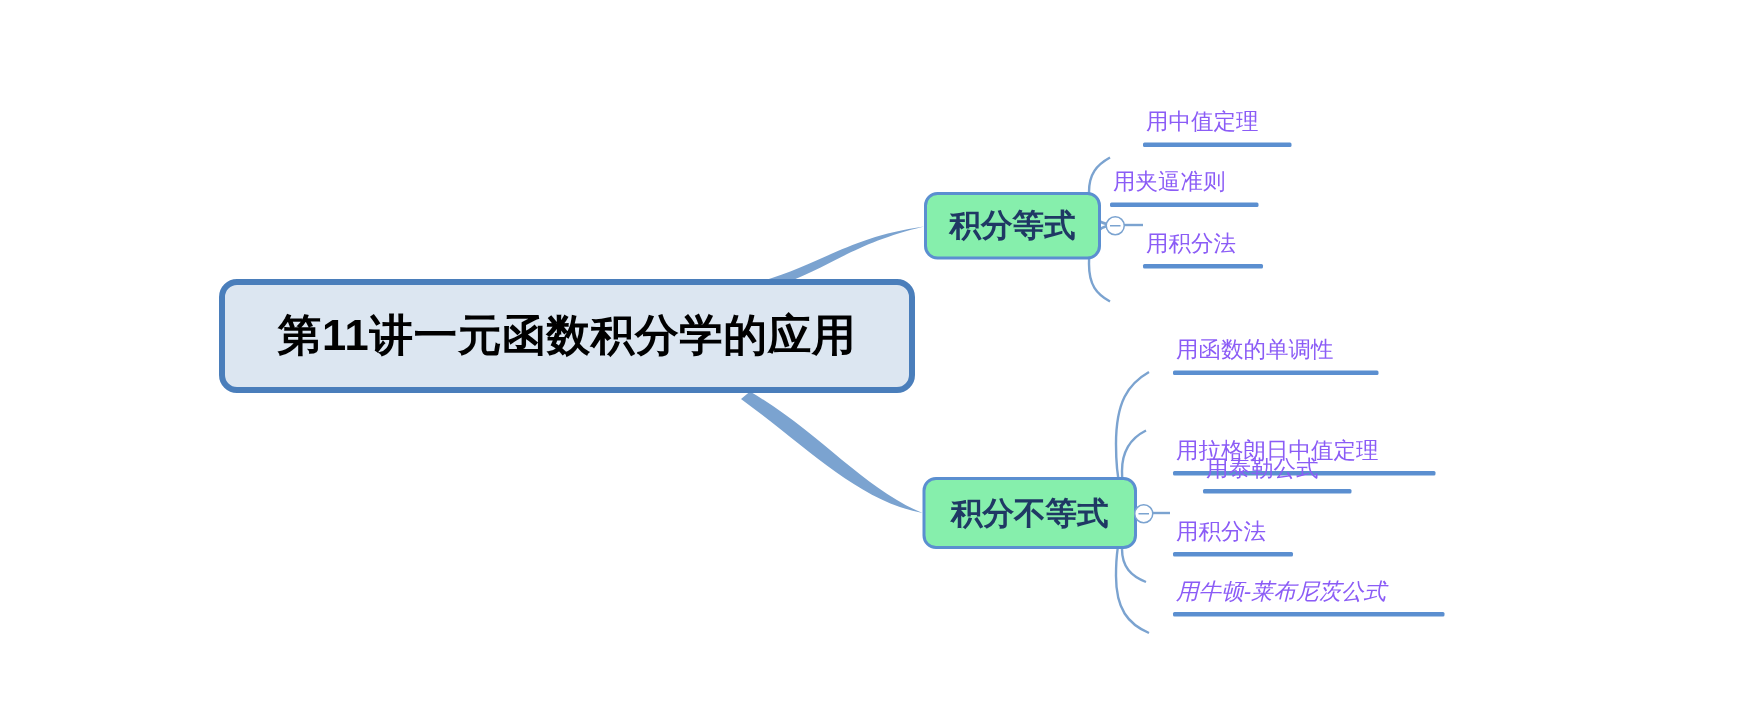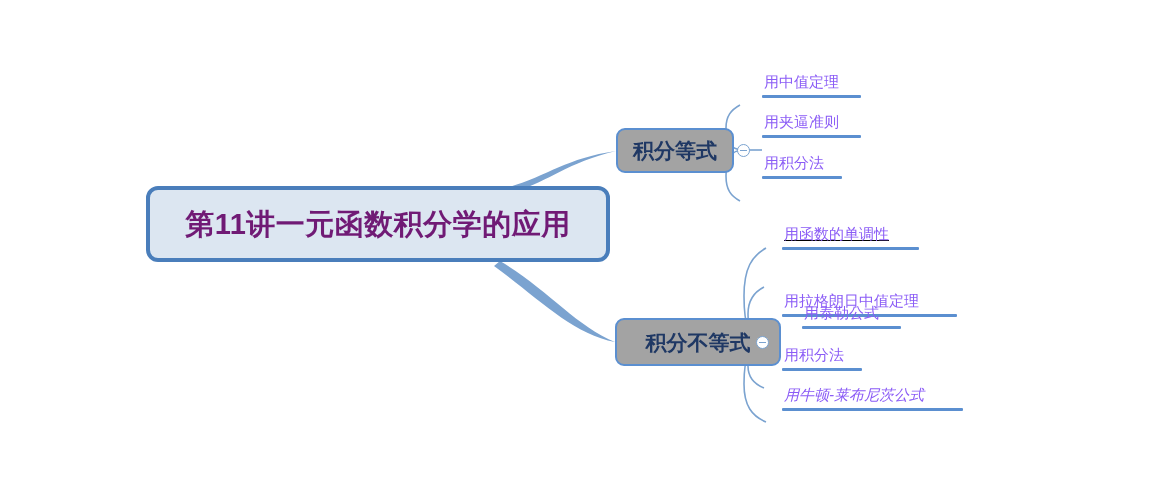--- a/index.html
+++ b/index.html
@@ -38,46 +38,46 @@
     background: #dce6f1;
     border: 4px solid #4a7ebb;
     border-radius: 12px;
     display: flex;
     align-items: center;
     justify-content: center;
   }
   .root-label {
     font-size: 29px;
     font-weight: bold;
-    color: #701a75;
+    color: #000000;
     letter-spacing: 0.5px;
     white-space: nowrap;
     line-height: 1;
   }
 
   
   .branch-node {
     position: absolute;
     box-sizing: border-box;
-    background: #a3a3a3;
+    background: #86efac;
     border: 2px solid #5b8fd0;
     border-radius: 9px;
     display: flex;
     align-items: center;
     justify-content: center;
   }
   .branch-label {
     font-size: 21px;
     font-weight: bold;
     color: #1f3864;
     white-space: nowrap;
     line-height: 1;
   }
   #branch-0 { left: 616px; top: 128px; width: 118px; height: 45px; }
-  #branch-1 { left: 615px; top: 318px; width: 166px; height: 48px; }
+  #branch-1 { left: 615px; top: 318px; width: 143px; height: 48px; }
 
   
   .toggle {
     position: absolute;
     width: 13px;
     height: 13px;
     box-sizing: border-box;
     border: 1.3px solid #7ba3d0;
     border-radius: 50%;
     background: #ffffff;
@@ -150,30 +150,30 @@
 
   <div class="branch-node" id="branch-1">
     <span class="branch-label">积分不等式</span>
   </div>
   <div class="toggle" id="toggle-1"></div>
 
   <div class="leaf" style="left:762px; top:74px;">
     <span class="leaf-label">用中值定理</span>
     <span class="leaf-underline" style="width: 99px;"></span>
   </div>
-  <div class="leaf" style="left:762px; top:114px;">
+  <div class="leaf" style="left:740px; top:114px;">
     <span class="leaf-label">用夹逼准则</span>
     <span class="leaf-underline" style="width: 99px;"></span>
   </div>
   <div class="leaf" style="left:762px; top:155px;">
     <span class="leaf-label">用积分法</span>
     <span class="leaf-underline" style="width: 80px;"></span>
   </div>
 
-  <div class="leaf" style="left:782px; top:226px;text-decoration:underline;">
+  <div class="leaf" style="left:782px; top:226px;">
     <span class="leaf-label">用函数的单调性</span>
     <span class="leaf-underline" style="width: 137px;"></span>
   </div>
   <div class="leaf" style="left:782px; top:265px;margin-top:28px;">
     <span class="leaf-label">用拉格朗日中值定理</span>
     <span class="leaf-underline" style="width: 175px;"></span>
   </div>
   <div class="leaf" style="left:782px; top:305px;margin-left:20px;">
     <span class="leaf-label">用泰勒公式</span>
     <span class="leaf-underline" style="width: 99px;"></span>

